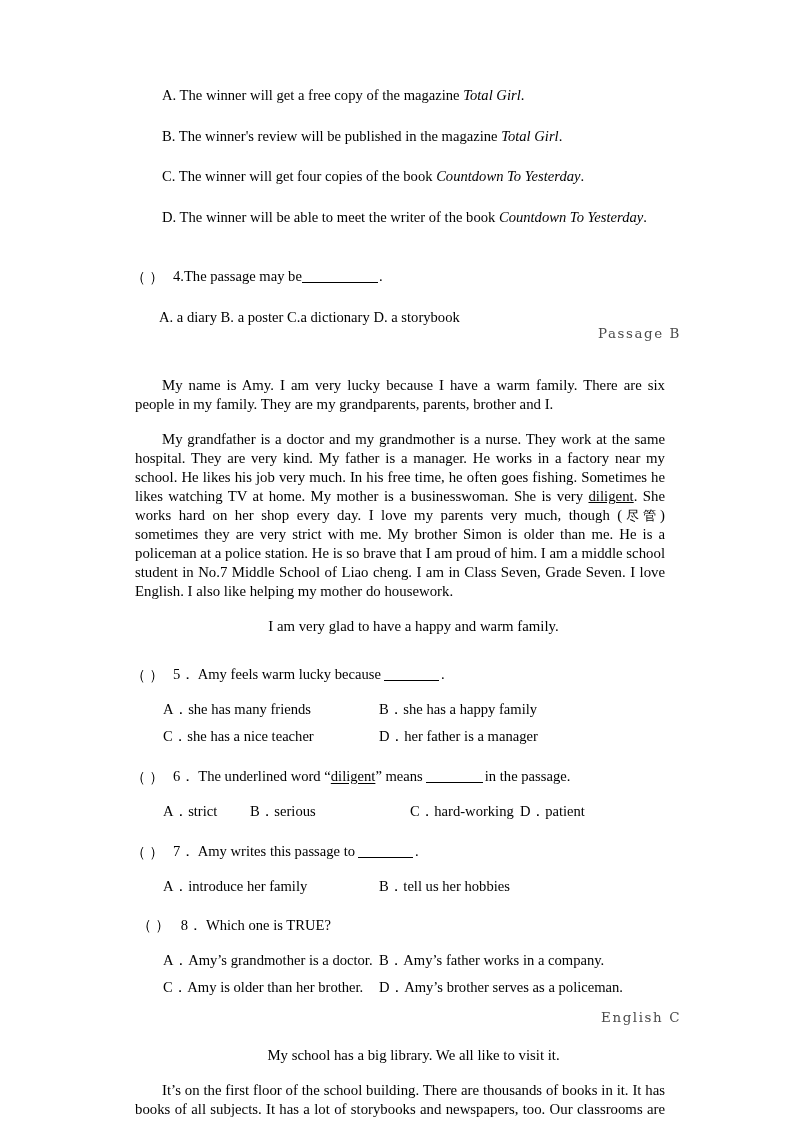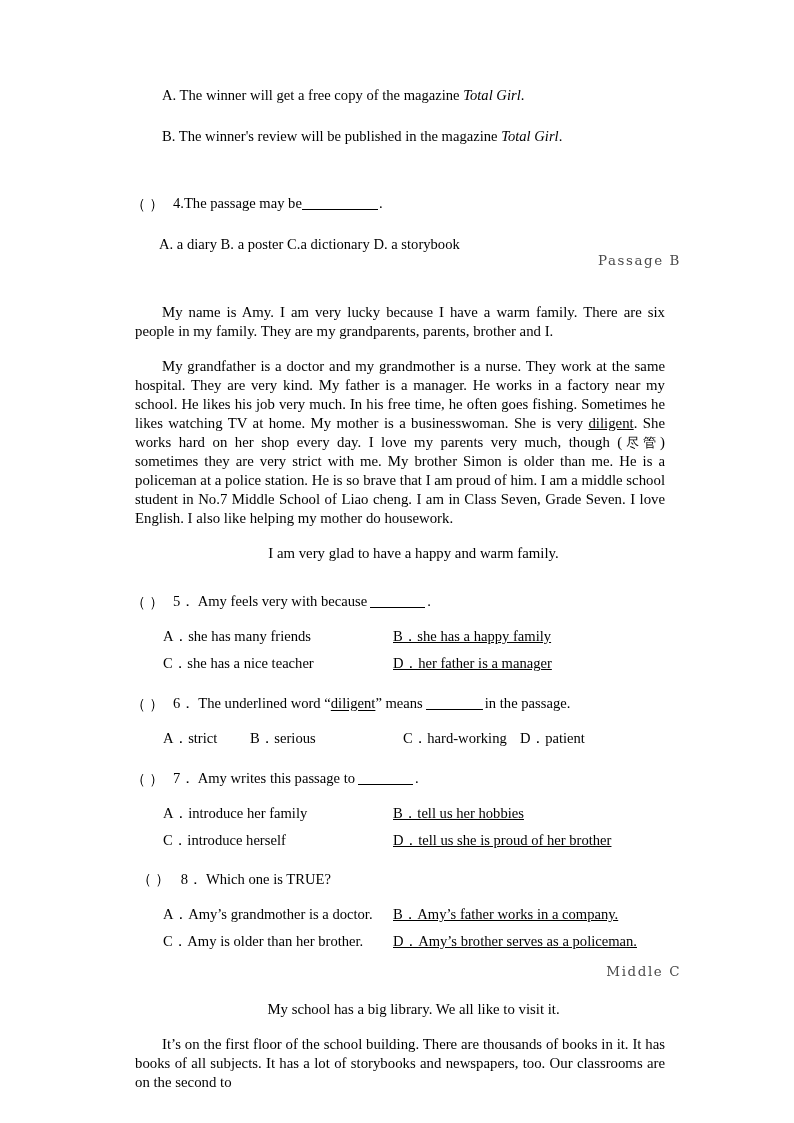--- a/index.html
+++ b/index.html
@@ -118,35 +118,34 @@
     height: 27px;
     white-space: nowrap;
   }
   .opts2 .c1 {
     position: absolute;
     left: 44px;
     top: 0;
   }
   .opts2 .c2 {
     position: absolute;
-    left: 274px;
+    left: 260px;
     top: 0;
-    text-decoration: underline;
   }
   .opts1 {
     font-size: 14.6px;
     line-height: 1.0;
     margin: 0;
     position: relative;
     height: 27px;
     white-space: nowrap;
   }
   .opts1 .p1 { position: absolute; left: 44px;  top: 0; }
   .opts1 .p2 { position: absolute; left: 131px; top: 0; }
-  .opts1 .p3 { position: absolute; left: 284px; top: 0; }
+  .opts1 .p3 { position: absolute; left: 291px; top: 0; }
   .opts1 .p4 { position: absolute; left: 401px; top: 0; }
 
   .sp-h14 { height: 14px; }
   .sp-h8  { height: 8px; }
   .sp-h10 { height: 10px; }
   .sp-h6  { height: 6px; }
   .sp-h4  { height: 4px; }
   .sp-h2  { height: 2px; }
 </style>
 </head>
@@ -156,21 +155,27 @@
   <div class="content">
 
     <div class="opt-line">
       <span>A. </span><span>The winner will get a free copy of the magazine </span><span class="it">Total Girl</span><span>.</span>
     </div>
 
     <div class="opt-line">
       <span>B. </span><span>The winner's review will be published in the magazine </span><span class="it">Total Girl</span><span>.</span>
     </div>
 
-
+    <div class="opt-line">
+      <span>C. </span><span>The winner will get four copies of the book </span><span class="it">Countdown To Yesterday</span><span>.</span>
+    </div>
+
+    <div class="opt-line last">
+      <span>D. </span><span>The winner will be able to meet the writer of the book </span><span class="it">Countdown To Yesterday</span><span>.</span>
+    </div>
 
     <div class="sp-h14"></div>
 
     <div class="qrow">
       <span class="paren">（      ）</span><span>4.The passage may be</span><span class="blank-long"></span><span>.</span>
     </div>
 
     <div class="sp-h14"></div>
 
     <div class="opt-line" style="margin-bottom:2px;margin-left:40px;">A. a diary B. a poster   C.a dictionary D. a storybook</div>
@@ -182,21 +187,21 @@
 
     <div class="para">My name is Amy. I am very lucky because I have a warm family. There are six people in my family. They are my grandparents, parents, brother and I.</div>
 
     <div class="para"><span>My grandfather is a doctor and my grandmother is a nurse. They work at the same hospital. They are very kind. My father is a manager. He works in a factory near my school. He likes his job very much. In his free time, he often goes fishing. Sometimes he likes watching TV at home. My mother is a businesswoman. She is very </span><span class="u">diligent</span><span>. She works hard on her shop every day. I love my parents very much, though (</span><span class="cn">尽管</span><span>) sometimes they are very strict with me. My brother Simon is older than me. He is a policeman at a police station. He is so brave that I am proud of him. I am a middle school student in No.7 Middle School of Liao cheng. I am in Class Seven, Grade Seven. I love English. I also like helping my mother do housework.</span></div>
 
     <div class="para nojustify">I am very glad to have a happy and warm family.</div>
 
     <div class="sp-h2"></div>
 
     <div class="qrow">
-      <span class="paren">（      ）</span><span>5．</span><span> Amy feels very with because</span><span class="blank-short"></span><span>.</span>
+      <span class="paren">（      ）</span><span>5．</span><span> Amy feels warm lucky because</span><span class="blank-short"></span><span>.</span>
     </div>
 
     <div class="sp-h8"></div>
 
     <div class="opts2">
       <span class="c1">A．she has many friends</span>
       <span class="c2">B．she has a happy family</span>
     </div>
     <div class="opts2">
       <span class="c1">C．she has a nice teacher</span>
@@ -219,43 +224,39 @@
     <div class="qrow">
       <span class="paren">（      ）</span><span>7．</span><span> Amy writes this passage to</span><span class="blank-short"></span><span>.</span>
     </div>
 
     <div class="sp-h8"></div>
 
     <div class="opts2">
       <span class="c1">A．introduce her family</span>
       <span class="c2">B．tell us her hobbies</span>
     </div>
-    <div class="opts2">
-      <span class="c1">C．introduce herself</span>
-      <span class="c2">D．tell us she is proud of her brother</span>
-    </div>
 
     <div class="qrow">
       <span class="paren-w">（   ）</span><span> 8．</span><span> Which one is TRUE?</span>
     </div>
 
     <div class="sp-h8"></div>
 
     <div class="opts2">
       <span class="c1">A．Amy’s grandmother is a doctor.</span>
       <span class="c2">B．Amy’s father works in a company.</span>
     </div>
     <div class="opts2">
       <span class="c1">C．Amy is older than her brother.</span>
       <span class="c2">D．Amy’s brother serves as a policeman.</span>
     </div>
 
     <div class="sp-h4"></div>
 
-    <div class="passage-head c">Middle  C</div>
+    <div class="passage-head c">English  C</div>
 
     <div class="sp-h6"></div>
 
     <div class="para nojustify">My school has a big library. We all like to visit it.</div>
     <div class="para">It’s on the first floor of the school building. There are thousands of books in it. It has books of all subjects. It has a lot of storybooks and newspapers, too. Our classrooms are on the second to</div>
 
   </div>
 </div>
 
 </body></html>

